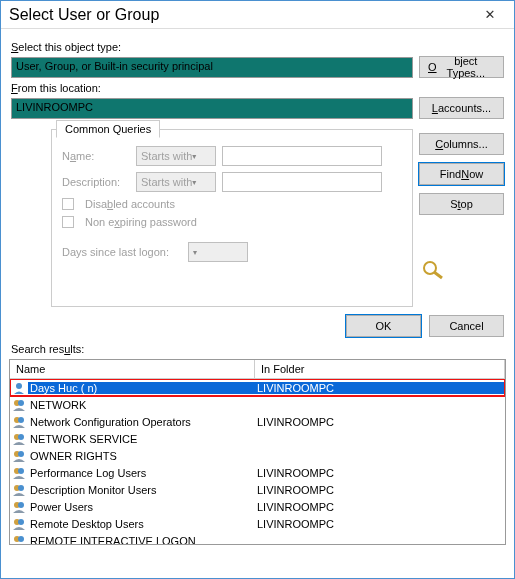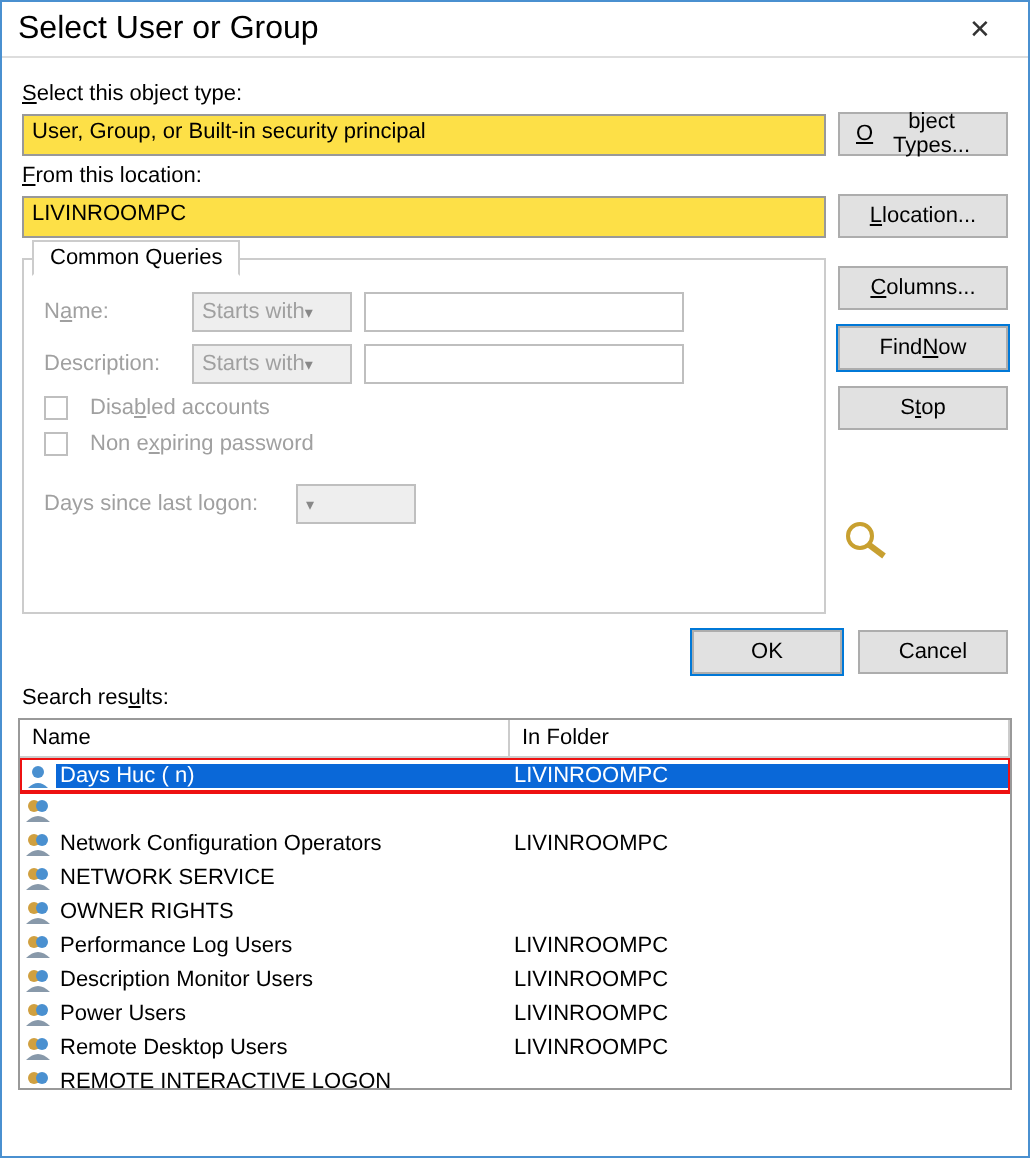--- a/index.html
+++ b/index.html
@@ -3,26 +3,26 @@
 <meta charset="utf-8">
 <style>
 * { box-sizing: border-box; margin: 0; padding: 0; font-family: "Segoe UI", Tahoma, sans-serif; font-size: 11px; }
 body { background: #fff; width: 515px; height: 579px; border: 1px solid #4a90d0; position: relative; }
 .titlebar { height: 28px; display: flex; align-items: center; padding: 0 4px 0 8px; border-bottom: 1px solid #ddd; }
 .titlebar .title { flex: 1; font-size: 16px; }
 .titlebar .close { width: 40px; height: 26px; text-align: center; line-height: 26px; font-family: sans-serif; font-size: 13px; color: #333; }
 .content { padding: 8px 10px 0 10px; }
 .lbl { display: block; margin: 4px 0 3px 0; }
 .row { display: flex; gap: 6px; align-items: center; }
-.txt { border: 1px solid #999; background: #fde047; height: 21px; padding: 2px 4px; }
+.txt { border: 1px solid #999; background: #0f766e; height: 21px; padding: 2px 4px; }
 .btn { height: 22px; border: 1px solid #adadad; background: #e1e1e1; padding: 0 8px; text-align: center; display: inline-flex; align-items: center; justify-content: center; cursor: default; }
 .btn.wide { width: 85px; }
 .btn.mid { width: 75px; }
 .btn.def { outline: 1px solid #0078d7; }
-.group { border: 1px solid #ccc; margin-top: 10px; position: relative; padding: 10px 10px 10px 10px; }
+.group { border: 1px solid #ccc; margin-top: 10px; position: relative; padding: 10px 10px 10px 10px; margin-left: 40px; }
 .group .tab { position: absolute; top: -10px; left: 4px; background: #fff; border: 1px solid #ccc; border-bottom: 1px solid #fff; padding: 2px 8px; }
 .qrow { display: flex; align-items: center; gap: 6px; margin: 6px 0; }
 .qrow .ql { width: 68px; color: #a0a0a0; }
 .combo { width: 80px; height: 20px; border: 1px solid #bfbfbf; background: #eee; color: #a0a0a0; display: flex; align-items: center; justify-content: flex-start; padding: 0 4px; }
 .combo .chev { font-size: 8px; color: #888; }
 .qtxt { width: 160px; height: 20px; border: 1px solid #bfbfbf; background: #fff; }
 .chk { width: 12px; height: 12px; border: 1px solid #bfbfbf; background: #fff; display: inline-block; vertical-align: middle; margin-right: 5px; }
 .disabled { color: #a0a0a0; }
 .mag { width: 30px; height: 22px; display: flex; align-items: center; justify-content: center; }
 .dlgbtns { display: flex; justify-content: flex-end; gap: 8px; padding: 8px 10px 4px 0; }
@@ -60,21 +60,21 @@
         <span class="underline-letter">O</span>
         <span>bject Types...</span>
       </div>
   </div>
 
   <span class="lbl"><span class="underline-letter">F</span><span>rom this location:</span></span>
   <div class="row">
     <div class="txt" style="flex:1">LIVINROOMPC</div>
     <div class="btn wide">
         <span class="underline-letter">L</span>
-        <span>location...</span>
+        <span>accounts...</span>
       </div>
   </div>
 
   <div style="display:flex; gap:6px; align-items:flex-start;">
     <div class="group" style="flex:1; height:178px;">
       <div class="tab">Common Queries</div>
       <div class="qrow">
         <span class="ql">N<span style="text-decoration:underline">a</span>me:</span>
         <div class="combo">
             <span>Starts with</span>
@@ -148,20 +148,21 @@
         <span class="f">LIVINROOMPC</span>
       </div>
       <div class="r">
         <span class="ico">
           <svg width="14" height="14">
             <circle cx="5" cy="5" r="3" fill="#d0a040"></circle>
             <circle cx="9" cy="5" r="3" fill="#4a90d0"></circle>
             <path d="M1 13 Q7 7 13 13" fill="#8899aa"></path>
           </svg>
         </span>
+        <span class="n">NETWORK</span>
         <span class="f"></span>
       </div>
       <div class="r">
         <span class="ico">
           <svg width="14" height="14">
             <circle cx="5" cy="5" r="3" fill="#d0a040"></circle>
             <circle cx="9" cy="5" r="3" fill="#4a90d0"></circle>
             <path d="M1 13 Q7 7 13 13" fill="#8899aa"></path>
           </svg>
         </span>

